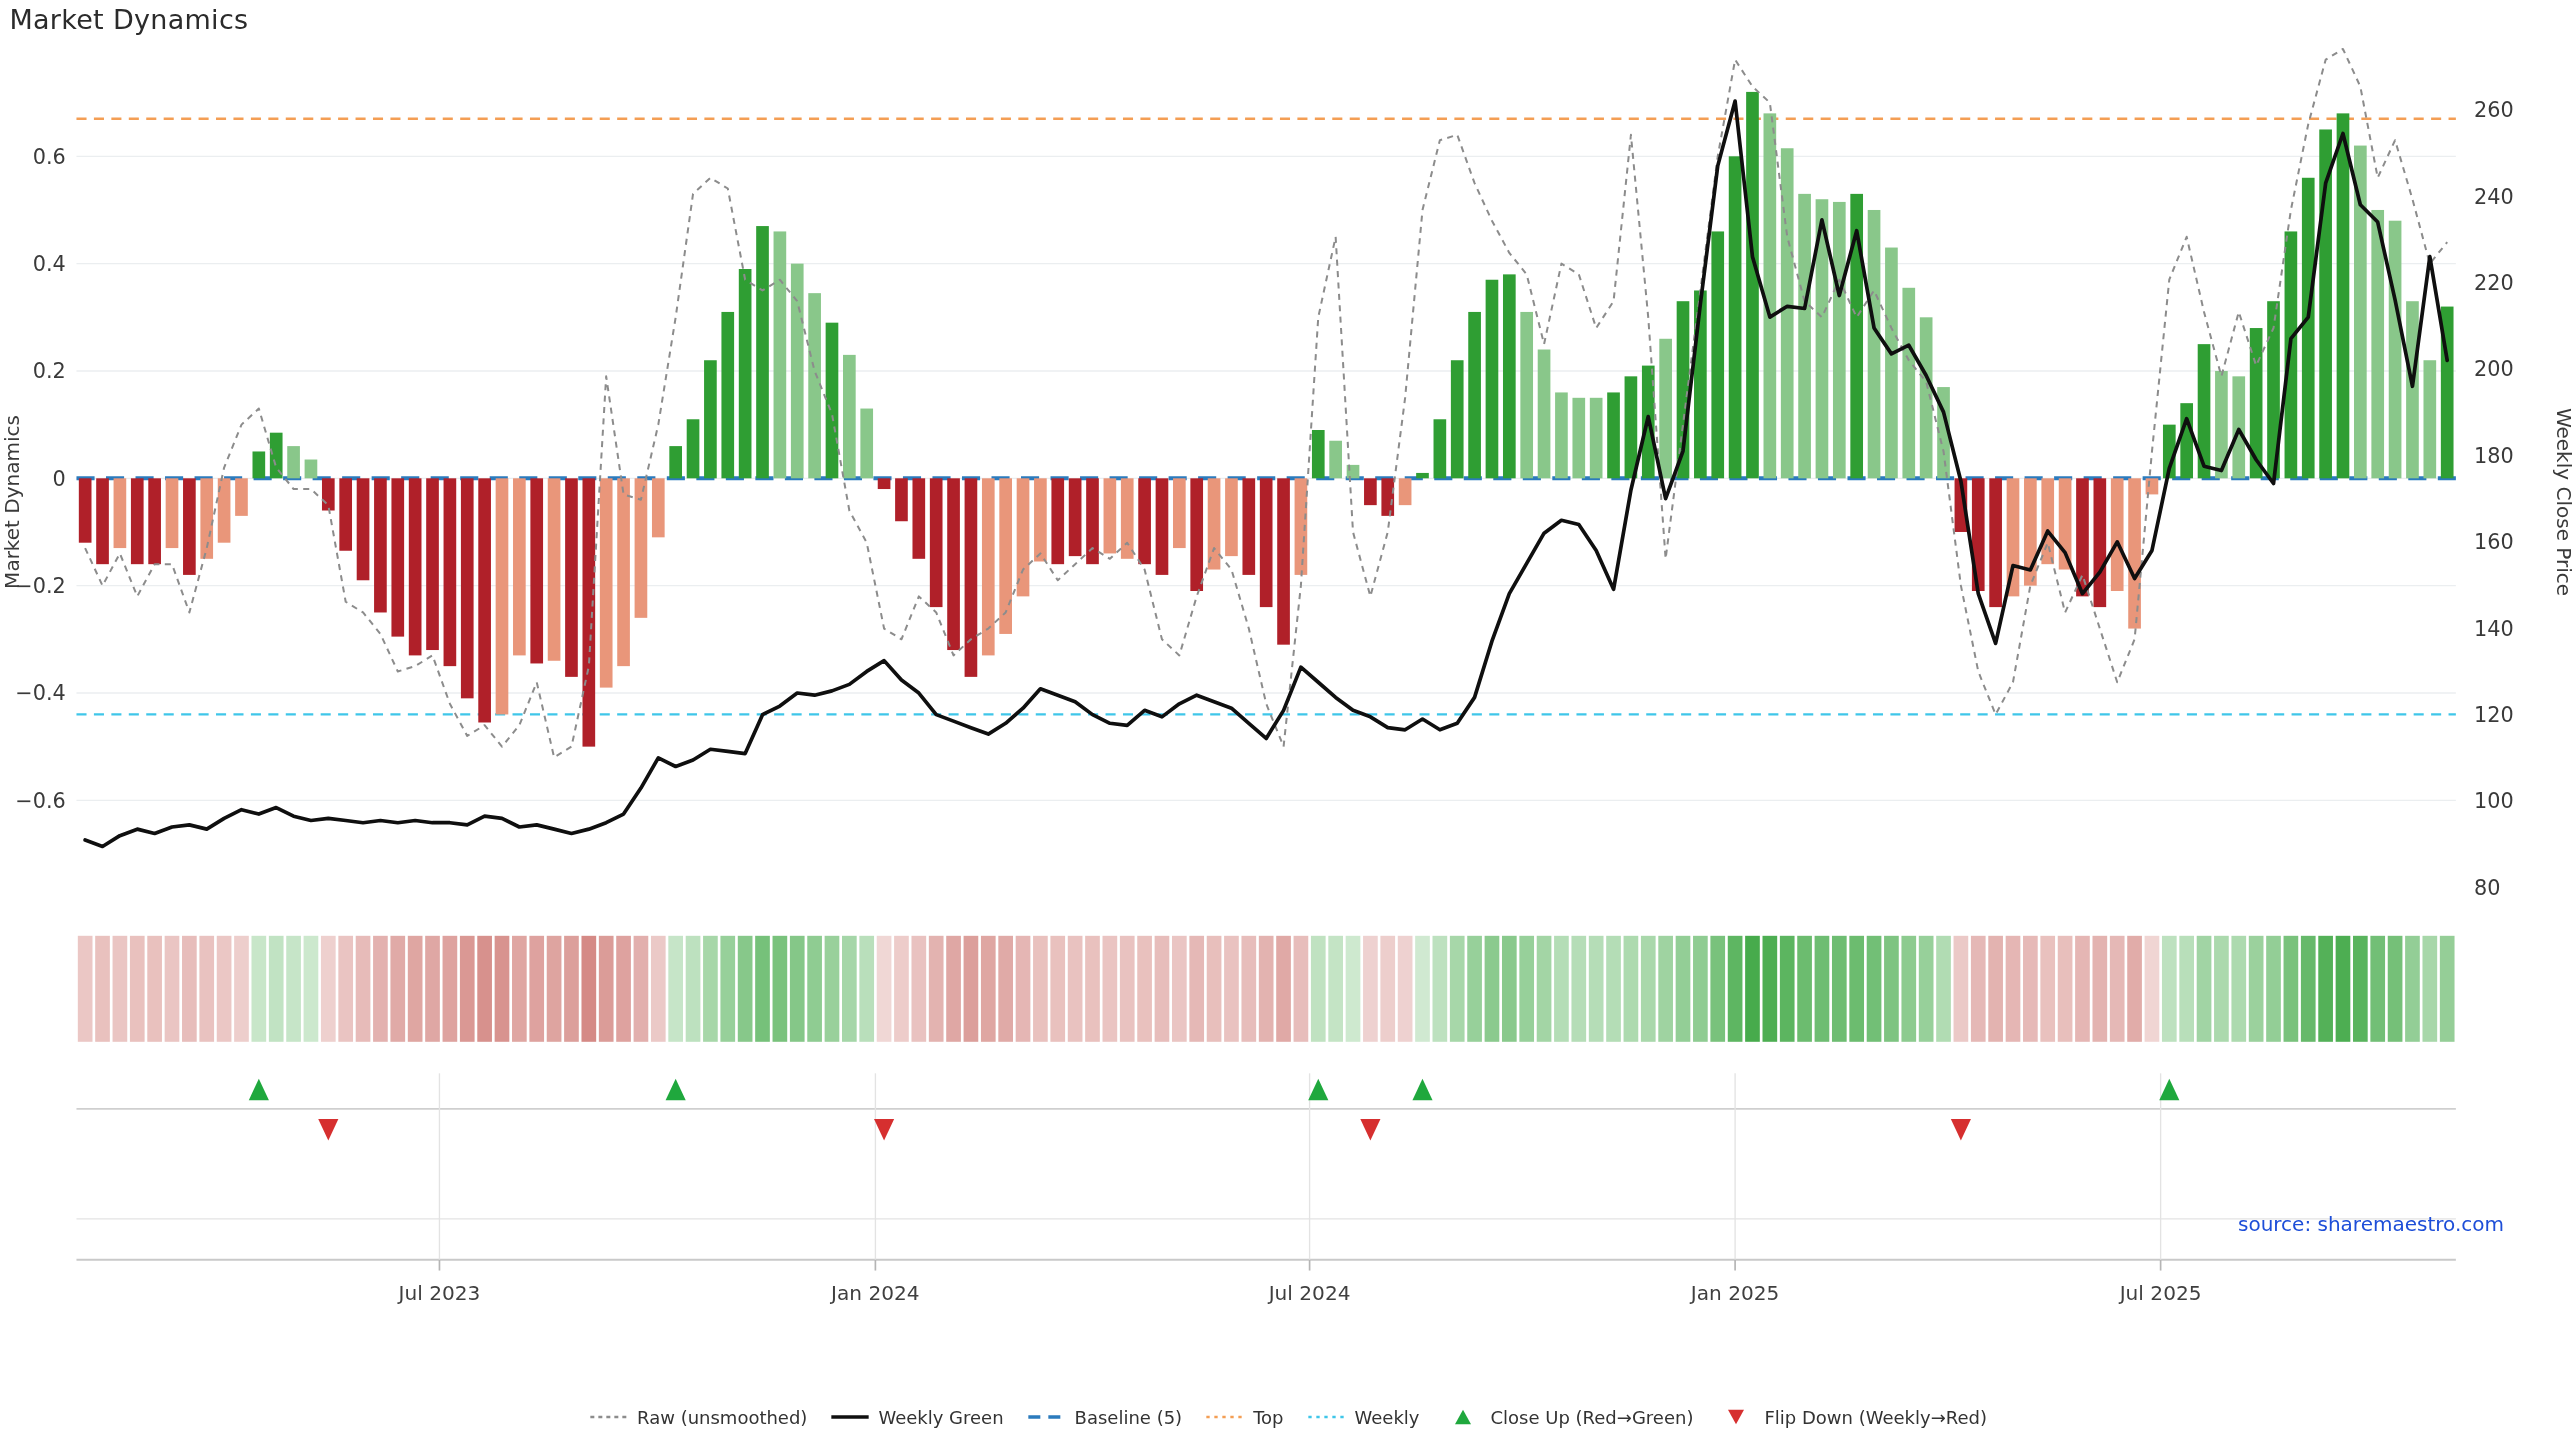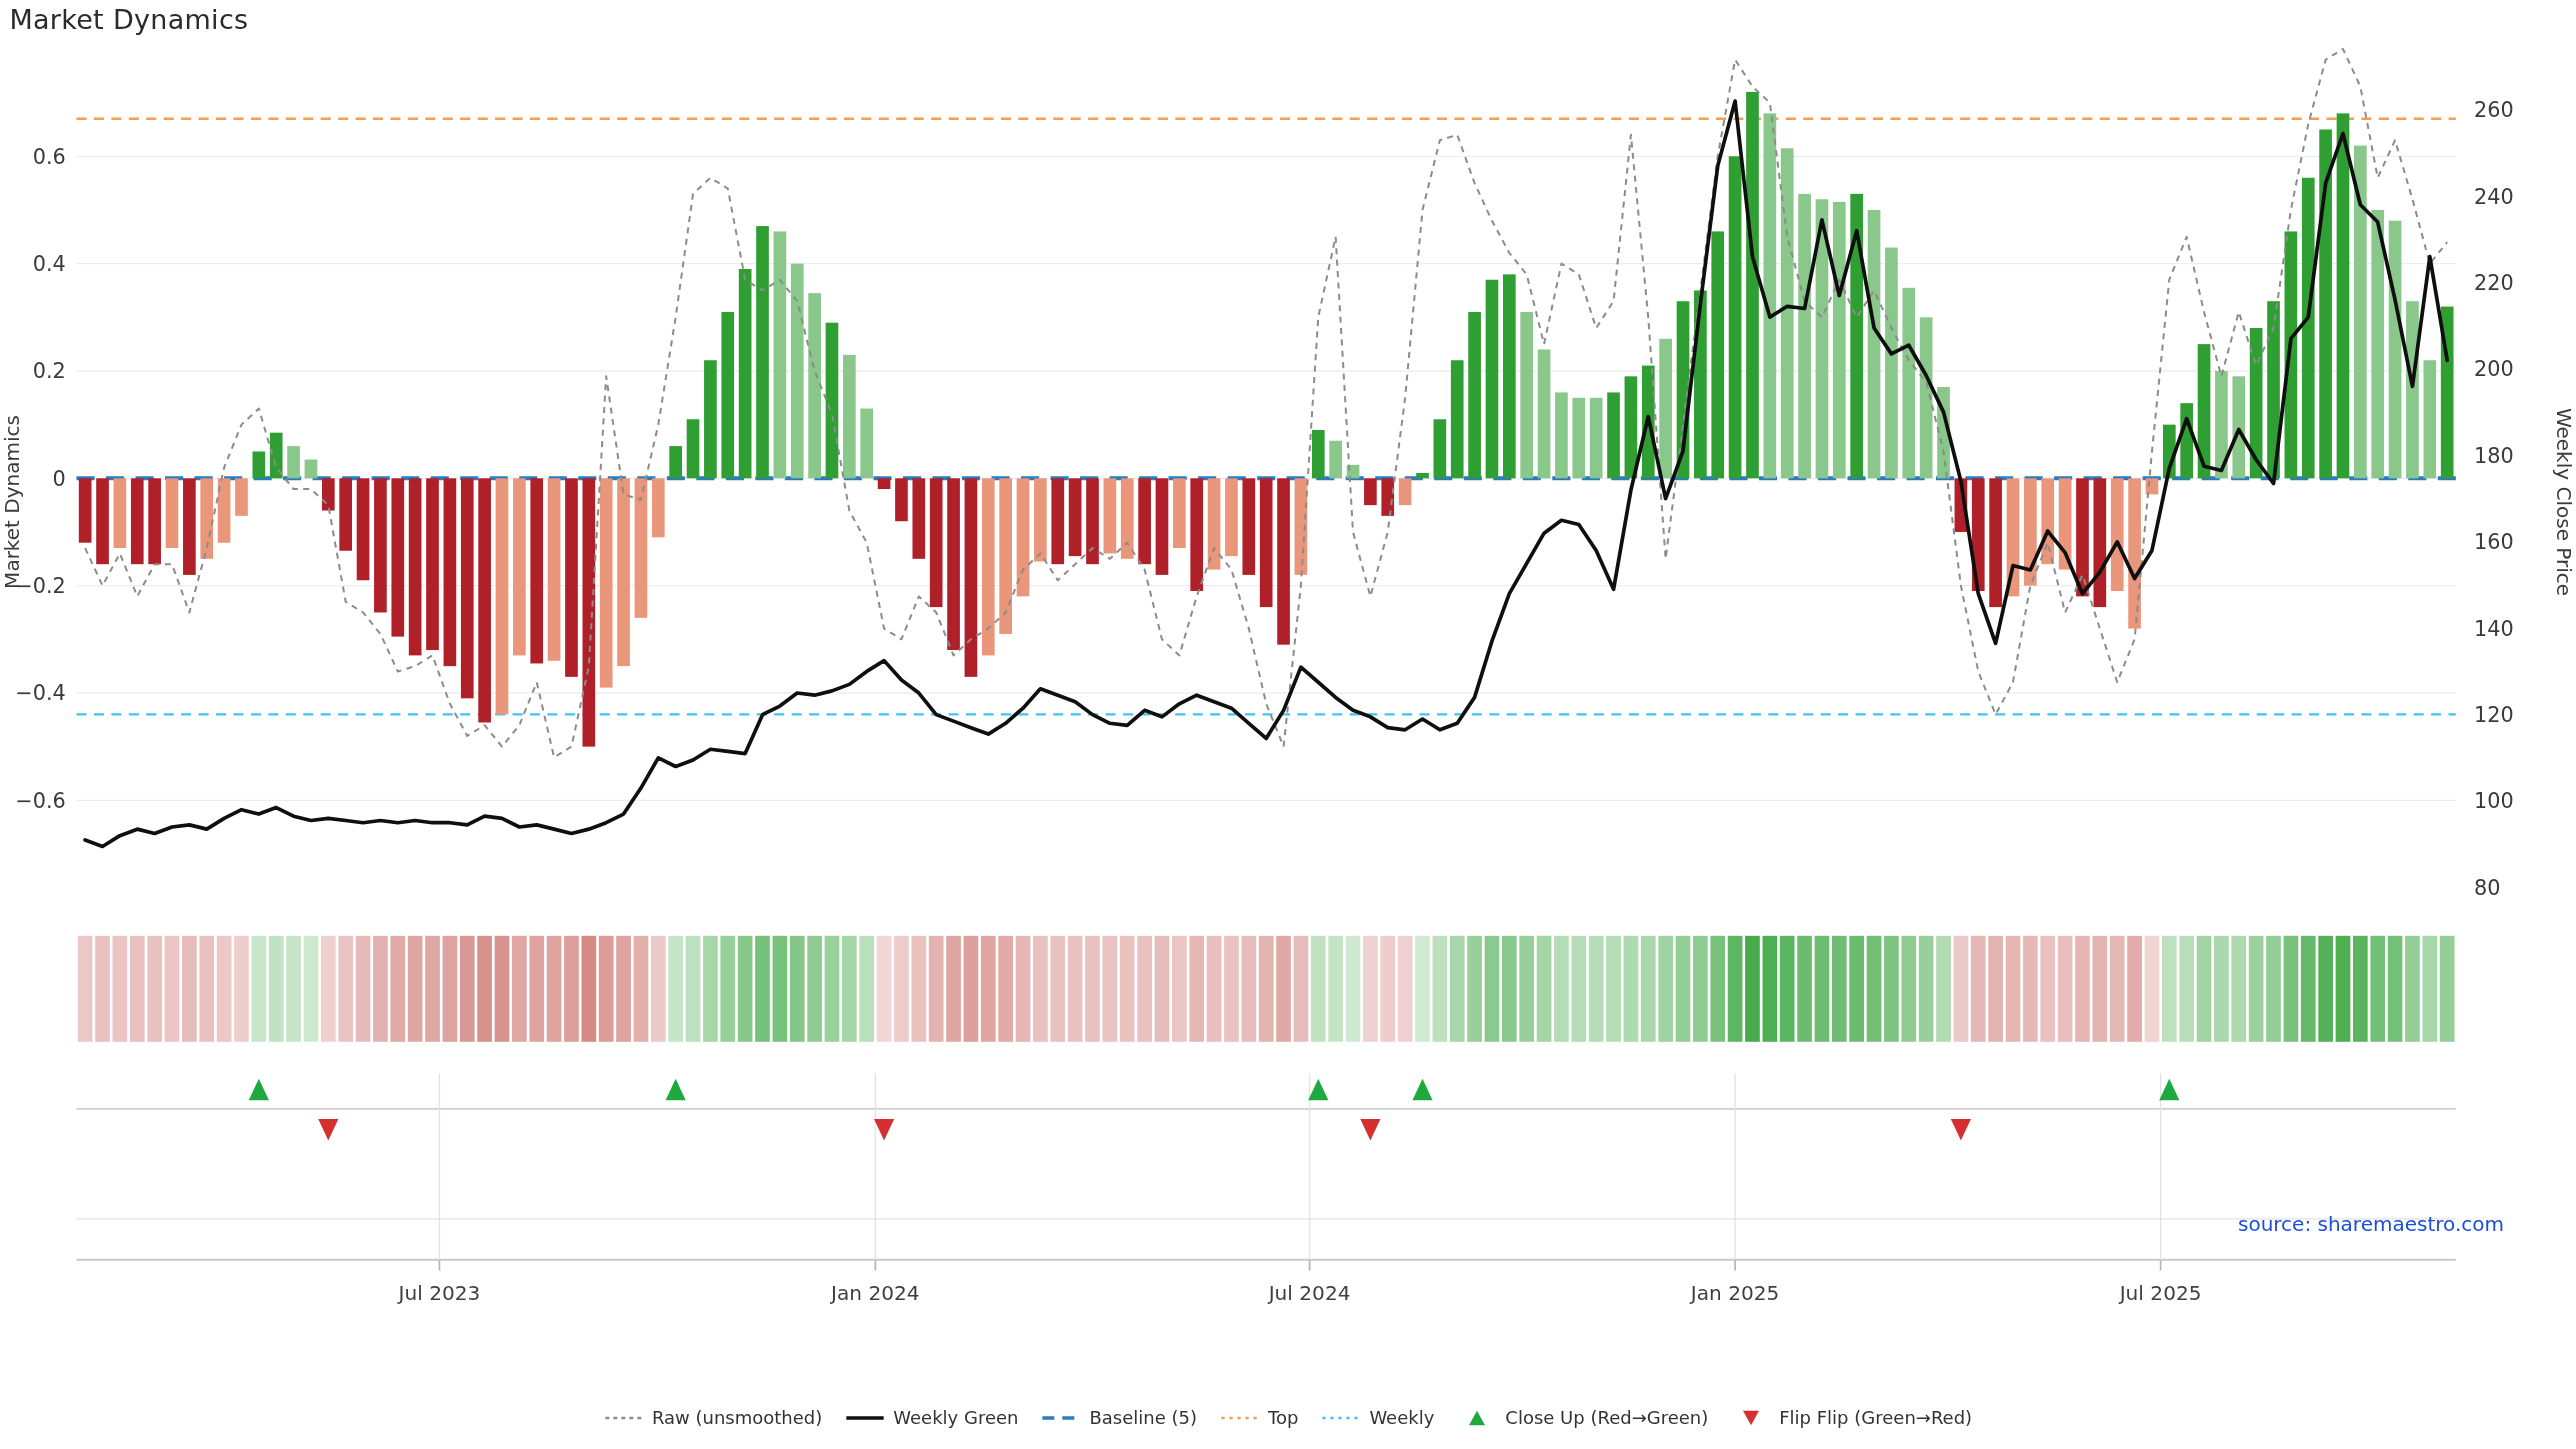--- a/index.html
+++ b/index.html
@@ -4,21 +4,21 @@
 <style>
   html,body{margin:0;padding:0;background:#ffffff;}
   body{width:2576px;height:1449px;position:relative;font-family:"DejaVu Sans","Liberation Sans",sans-serif;overflow:hidden;}
   .page-title{position:absolute;left:9.4px;top:4px;font-size:27px;color:#2b2b2b;letter-spacing:0.3px;}
   .axis-title{position:absolute;font-size:20px;color:#3a3a3a;white-space:nowrap;}
   .axis-title-left{left:-89px;top:490px;transform:rotate(-90deg);transform-origin:center;width:201px;text-align:center;}
   .axis-title-right{left:2463px;top:490px;transform:rotate(90deg);transform-origin:center;width:201px;text-align:center;}
   .source-credit{position:absolute;right:72px;top:1212px;font-size:20px;color:#1d4ed8;}
   svg#chart{position:absolute;left:0;top:0;}
   .legend{position:absolute;left:0;right:0;top:1407px;display:flex;justify-content:center;align-items:center;gap:23px;font-size:18px;color:#333;}
-  .legend-item{display:flex;align-items:flex-end;gap:8px;white-space:nowrap;}
+  .legend-item{display:flex;align-items:flex-start;gap:8px;white-space:nowrap;}
 </style>
 </head>
 <body>
 
 <div class="page-title">Market Dynamics</div>
 
 <div class="axis-title axis-title-left">Market Dynamics</div>
 <div class="axis-title axis-title-right">Weekly Close Price</div>
 
 <svg id="chart" width="2576" height="1449" viewBox="0 0 3840 2160">
@@ -398,16 +398,16 @@
     <span class="legend-item">
       <svg width="40" height="20" viewBox="0 0 60 30">
         <polygon points="30,4 42,26 18,26" fill="#1fa83d"></polygon>
       </svg>
       <span>Close Up (Red→Green)</span>
     </span>
     <span class="legend-item">
       <svg width="40" height="20" viewBox="0 0 60 30">
         <polygon points="18,4 42,4 30,26" fill="#d62f2f"></polygon>
       </svg>
-      <span>Flip Flip (Green→Red)</span>
+      <span>Flip Down (Weekly→Red)</span>
     </span>
   </div>
 
 
 </body></html>

